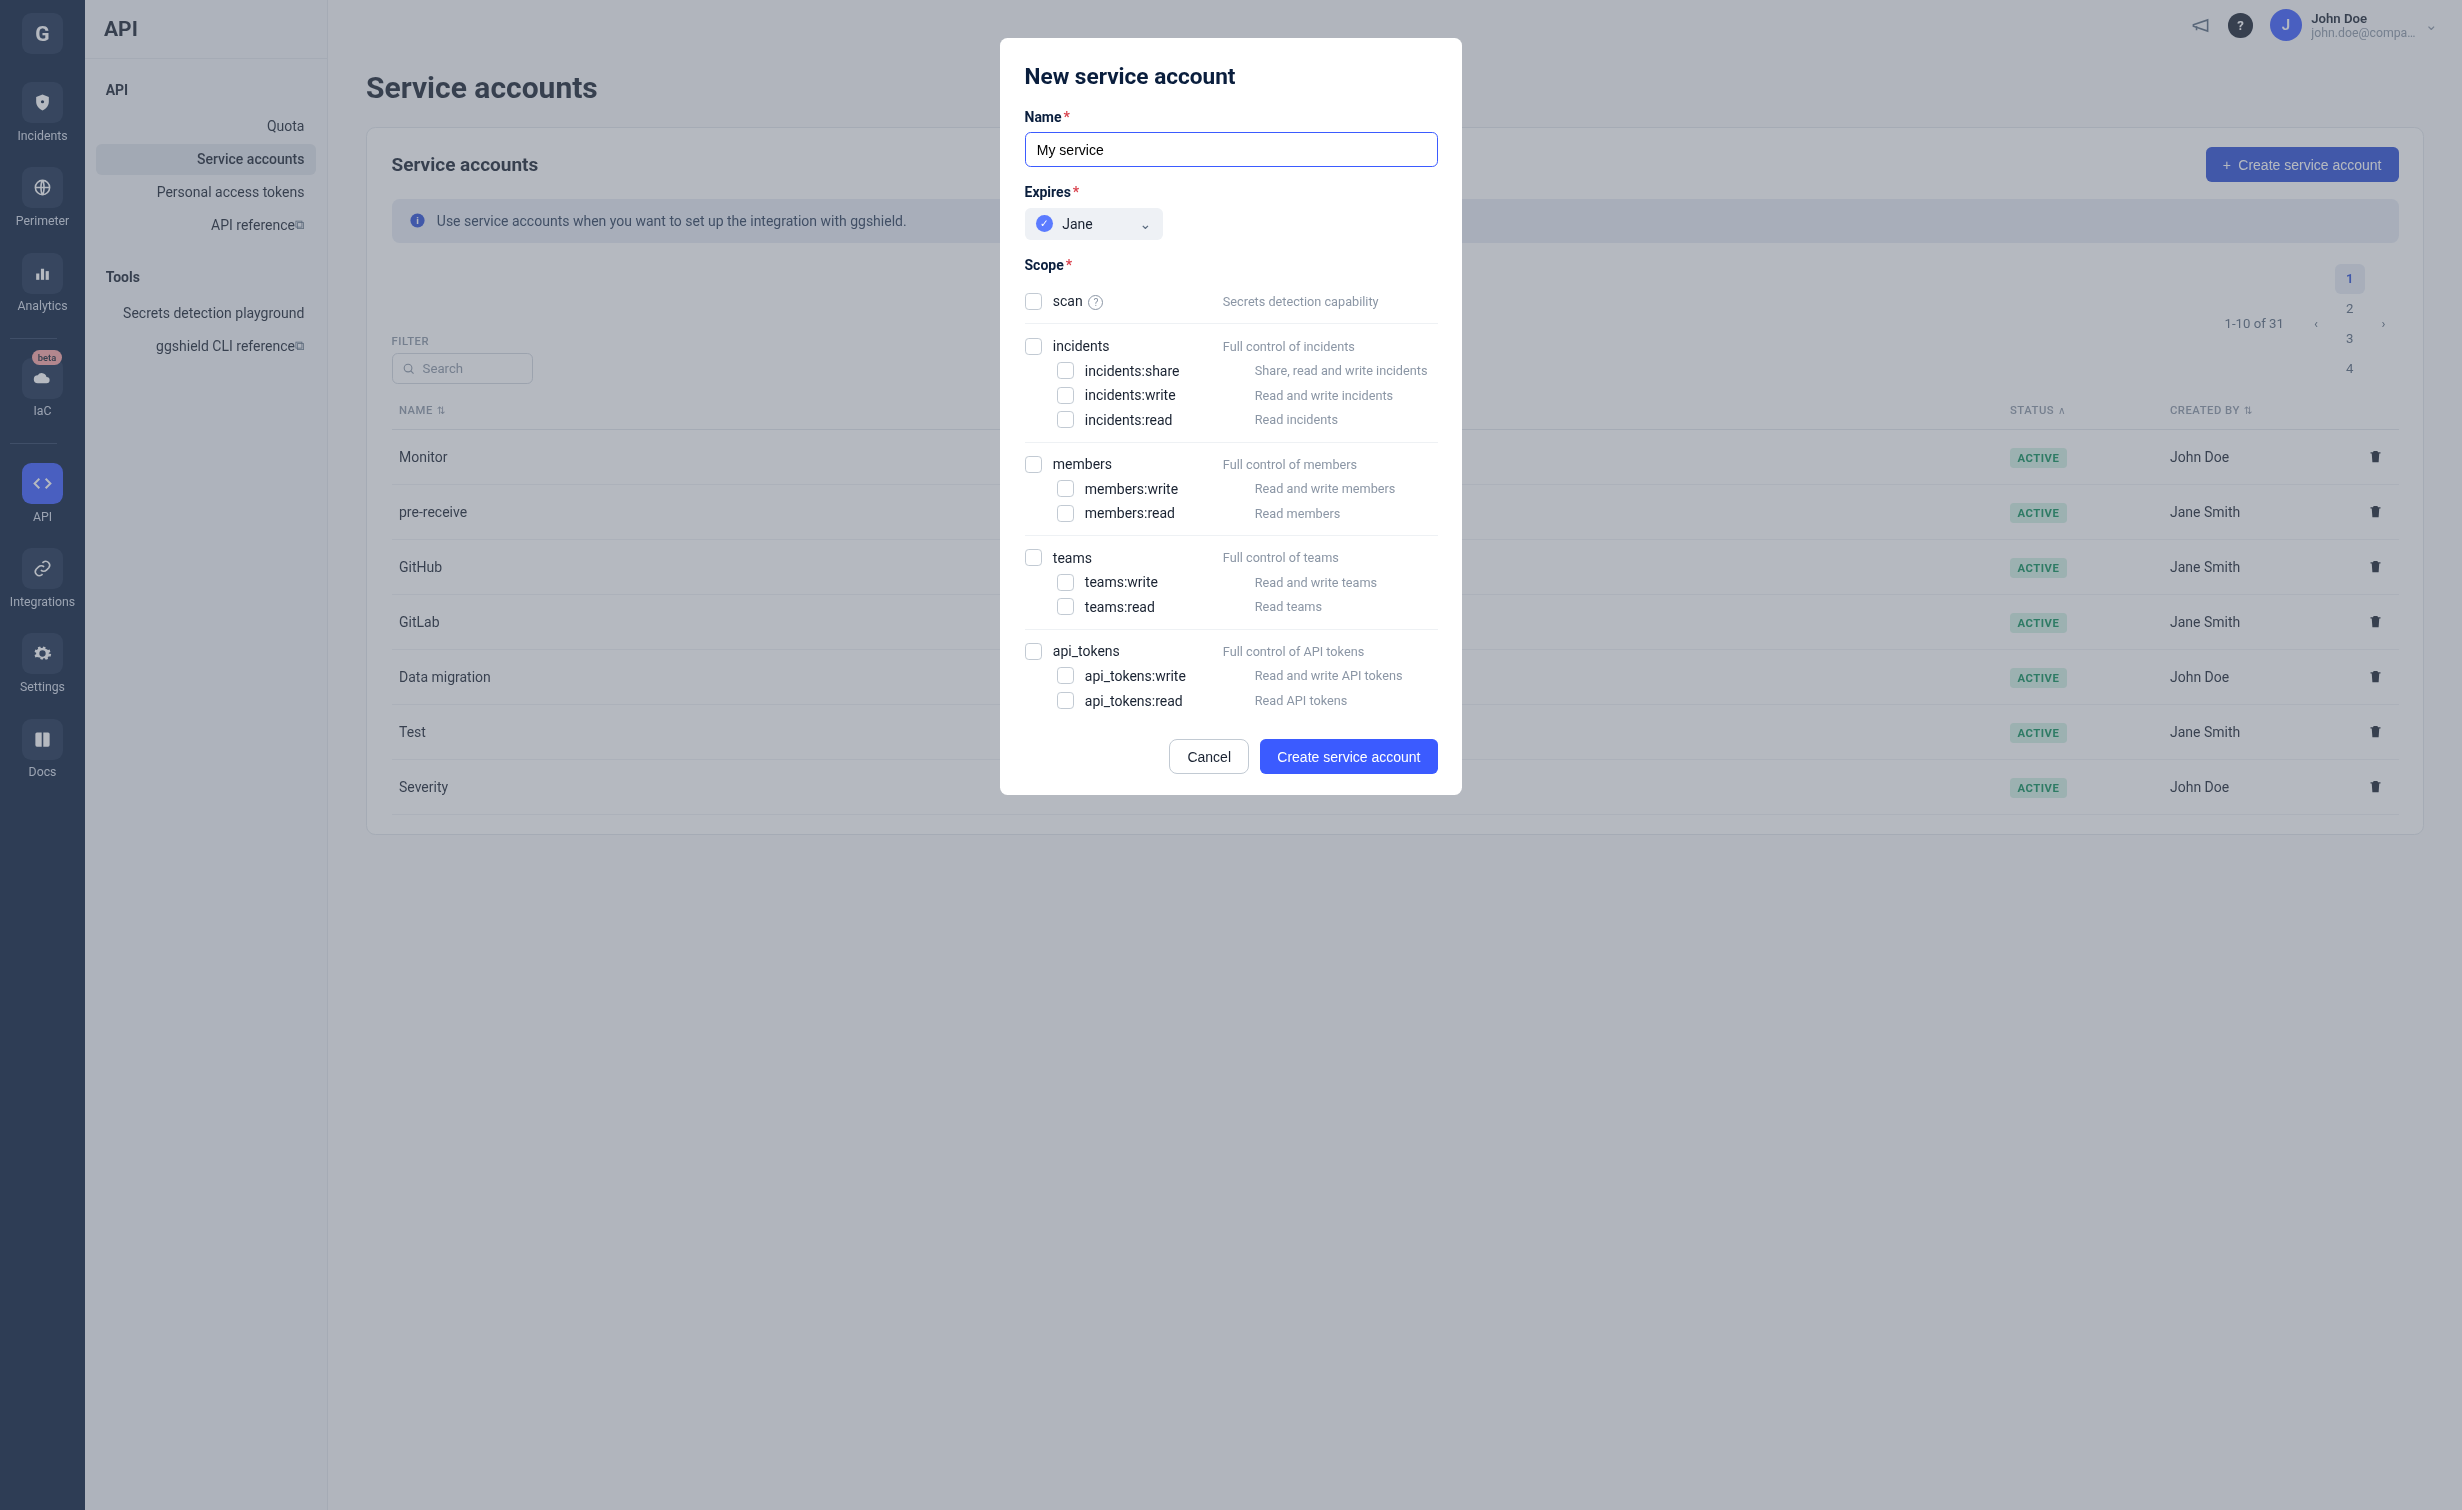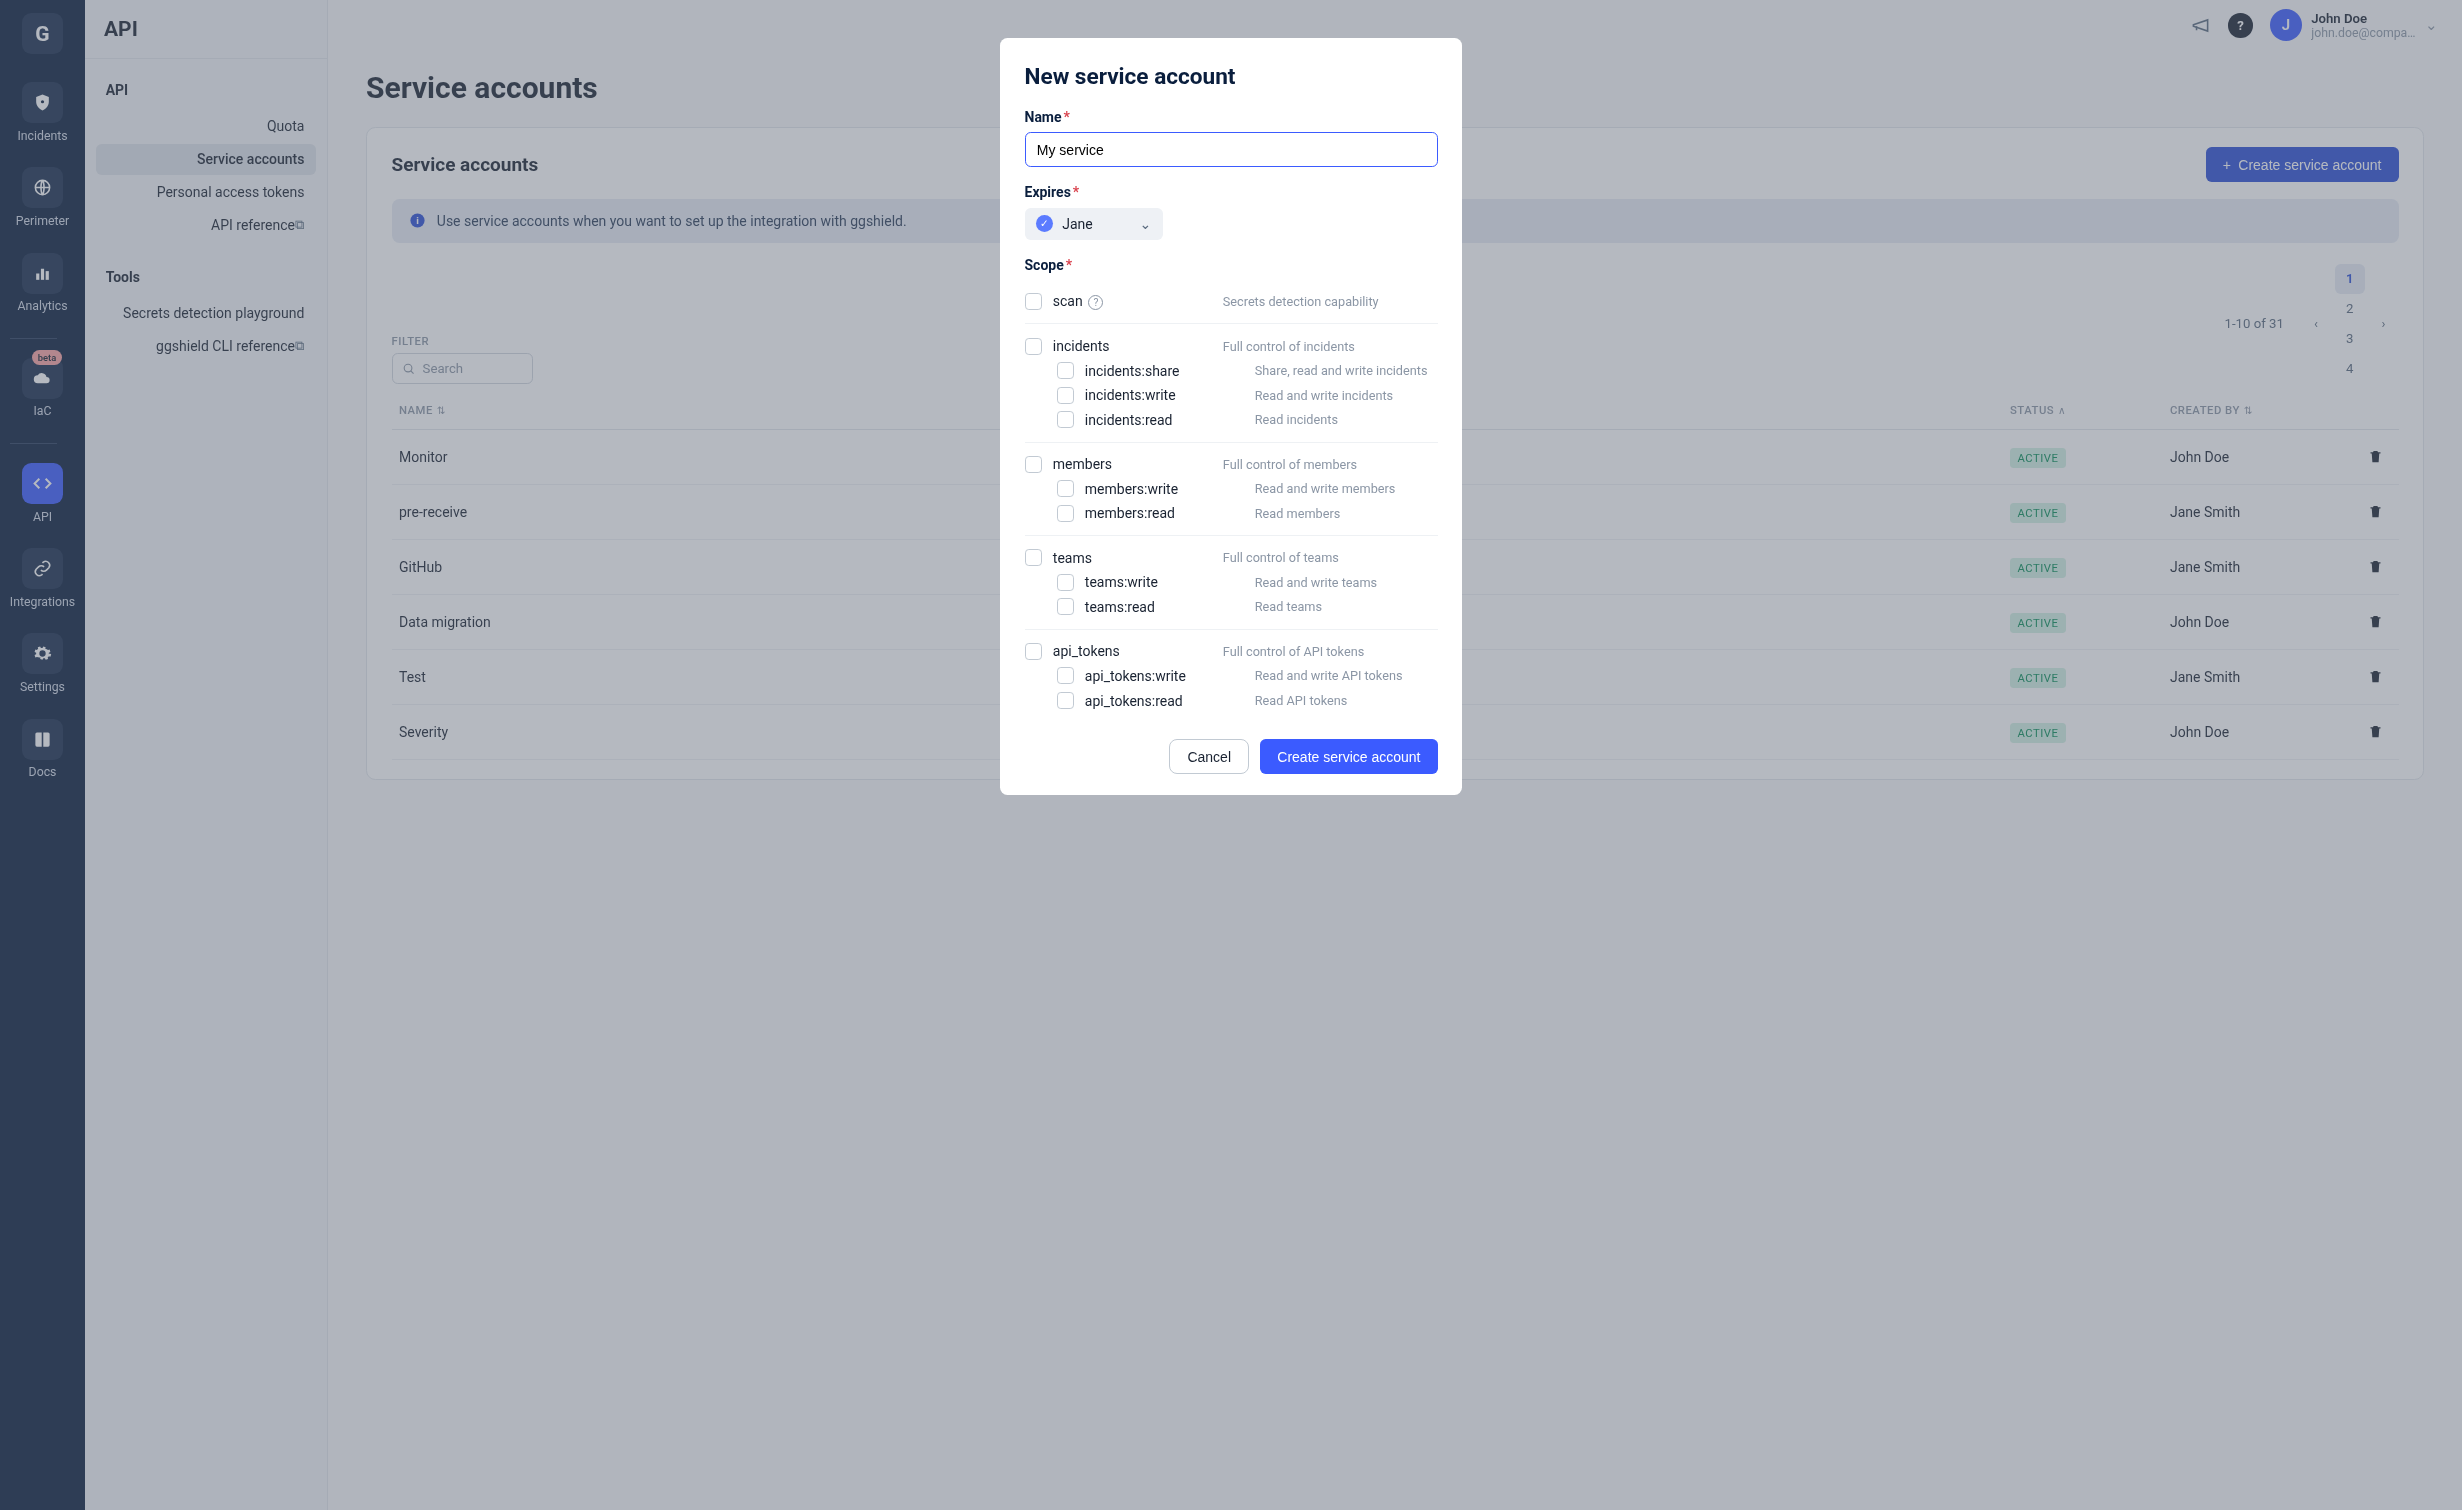--- a/index.html
+++ b/index.html
@@ -41,21 +41,21 @@
 .filter-left { display: flex; flex-direction: column; gap: 5.7px; }
 .filter-label { font-size: 11.3px; letter-spacing: 0.5px; color: #8b96a5; font-weight: 500; }
 .search { border: 0.9px solid #d1d7de; border-radius: 5.7px; padding: 6.6px 9.4px; display: flex; align-items: center; gap: 7.5px; width: 141px; color: #8b96a5; font-size: 13.2px; }
 .pager { display: flex; align-items: center; gap: 3.8px; font-size: 13.2px; color: #5a6b7f; }
 .pager-text { margin-right: 13.2px; }
 .pager-btn { width: 30px; height: 30px; display: flex; align-items: center; justify-content: center; border-radius: 5.7px; cursor: pointer; }
 .pager-btn.active { background: #e7ecf5; color: #2c4fd6; font-weight: 600; }
 table { width: 100%; border-collapse: collapse; }
 th { text-align: left; font-size: 11.3px; letter-spacing: 0.5px; color: #8b96a5; font-weight: 500; padding: 11.3px 7.5px; border-bottom: 0.9px solid #e2e6eb; }
 td { padding: 19px 7.5px; border-bottom: 0.9px solid #eef1f4; font-size: 14px; }
-.status-badge { background: #d1f0e3; color: #0a8f5a; font-size: 11.3px; font-weight: 400; padding: 3.8px 7.5px; border-radius: 3.8px; letter-spacing: 0.5px; }
+.status-badge { background: #d1f0e3; color: #0a8f5a; font-size: 11.3px; font-weight: 700; padding: 3.8px 7.5px; border-radius: 3.8px; letter-spacing: 0.5px; }
 .trash { color: #1a2332; cursor: pointer; }
 .sort-ico { margin-left: 3.8px; font-size: 10.4px; }
 .overlay { position: fixed; inset: 0; background: rgba(90,100,115,0.45); display: flex; justify-content: center; align-items: flex-start; }
 .modal { background: #fff; border-radius: 7.5px; width: 462px; margin-top: 38px; padding: 24.5px 24.5px 21px; max-height: calc(100vh - 47px); overflow: auto; }
 .modal-title { font-size: 22.6px; font-weight: 700; color: #0a1e3d; margin-bottom: 19px; }
 .field-label { font-size: 14px; font-weight: 700; color: #0a1e3d; margin-bottom: 7.5px; }
 .req { color: #d9434e; margin-left: 1.9px; }
 .text-input { width: 100%; border: 1.4px solid #3b5bff; border-radius: 5.7px; padding: 8.5px 11.3px; font-size: 14px; margin-bottom: 17px; outline: none; }
 .select-pill { display: inline-flex; align-items: center; gap: 9.4px; background: #eef1f5; border-radius: 5.7px; padding: 7.5px 11.3px; font-size: 14px; cursor: pointer; margin-bottom: 17px; }
 .select-check { width: 17px; height: 17px; border-radius: 50%; background: #5b7bff; color: #fff; display: flex; align-items: center; justify-content: center; font-size: 10.4px; }
@@ -274,20 +274,28 @@
               </tr>
               <tr>
                 <td>GitHub</td>
   <td><span class="status-badge">ACTIVE</span></td>
   <td>Jane Smith</td>
   <td><span class="trash"><svg width="15" height="15" viewBox="0 0 24 24" fill="currentColor">
                       <path d="M6 7h12l-1 14H7L6 7zm3-4h6l1 2h4v2H4V5h4l1-2z"></path>
                     </svg></span></td>
               </tr>
               <tr>
+                <td>GitLab</td>
+  <td><span class="status-badge">ACTIVE</span></td>
+  <td>Jane Smith</td>
+  <td><span class="trash"><svg width="15" height="15" viewBox="0 0 24 24" fill="currentColor">
+                      <path d="M6 7h12l-1 14H7L6 7zm3-4h6l1 2h4v2H4V5h4l1-2z"></path>
+                    </svg></span></td>
+              </tr>
+              <tr>
                 <td>Data migration</td>
   <td><span class="status-badge">ACTIVE</span></td>
   <td>John Doe</td>
   <td><span class="trash"><svg width="15" height="15" viewBox="0 0 24 24" fill="currentColor">
                       <path d="M6 7h12l-1 14H7L6 7zm3-4h6l1 2h4v2H4V5h4l1-2z"></path>
                     </svg></span></td>
               </tr>
               <tr>
                 <td>Test</td>
   <td><span class="status-badge">ACTIVE</span></td>

